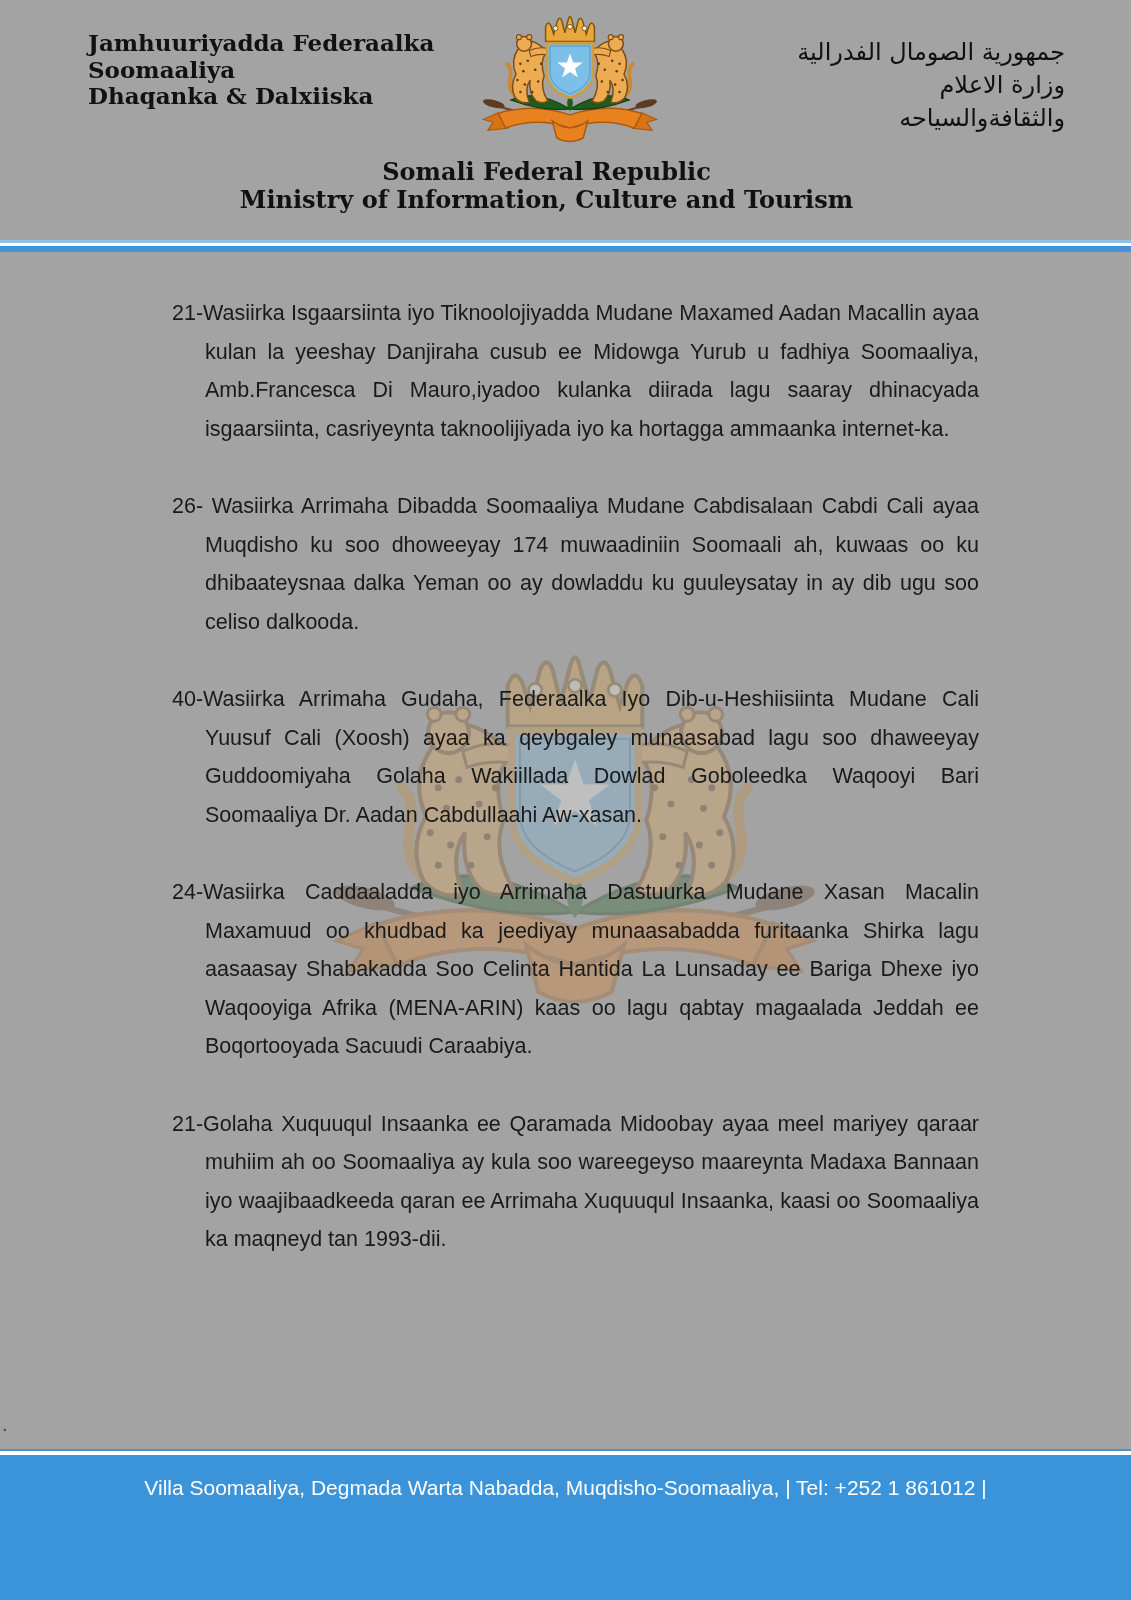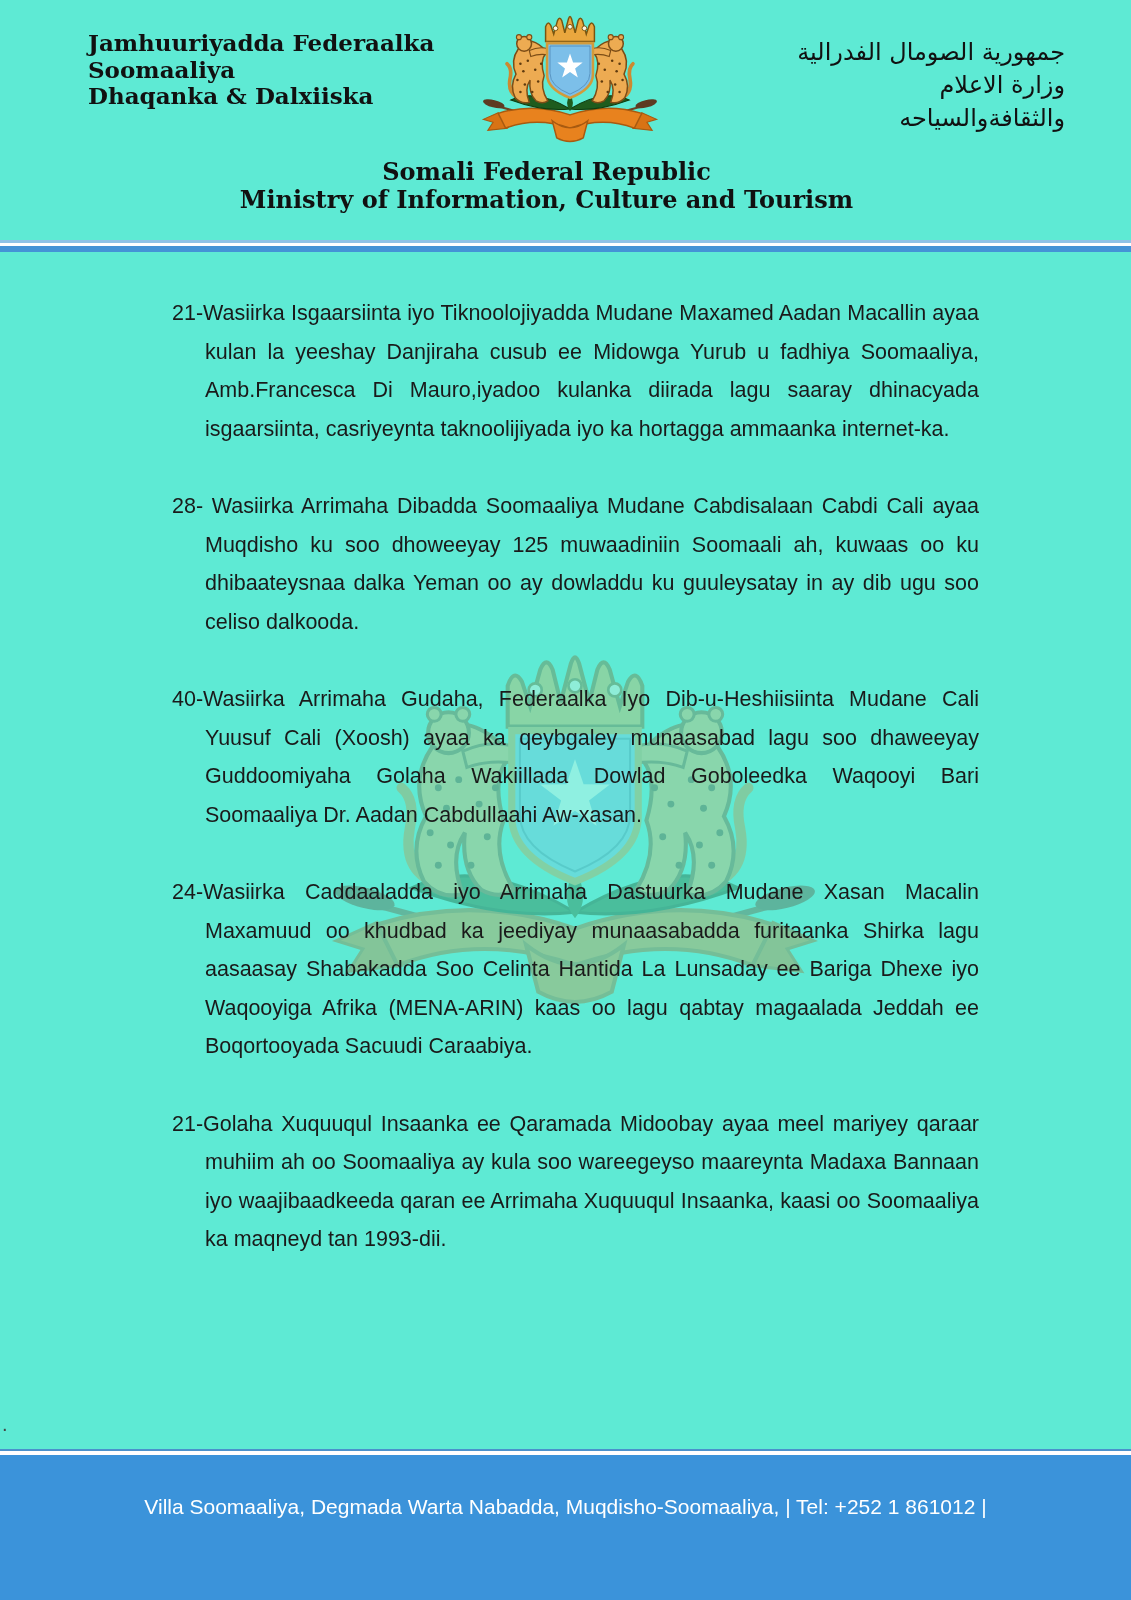--- a/index.html
+++ b/index.html
@@ -1,20 +1,20 @@
 <!DOCTYPE html>
 <html><head>
 <meta charset="utf-8">
 <style>
   html,body{margin:0;padding:0;background:#ffffff;}
   .page{
     position:relative;
     width:1131px;
     height:1600px;
-    background:#5eead4;
+    background:#a3a3a3;
     overflow:hidden;
     font-family:"Liberation Sans", sans-serif;
   }
 
   
   .header-left{
     position:absolute; left:88px; top:30px; width:360px;
     font-family:"DejaVu Serif", serif;
     font-weight:bold; font-size:23px; line-height:26.5px; color:#111;
   }
@@ -63,21 +63,21 @@
   }
 
   
   .footer{position:absolute; left:0; bottom:0; width:1131px;}
   .footer-rule1{height:2px; background:#4a91cc;}
   .footer-rule2{height:4px; background:#ffffff;}
   .footer-band{
     height:145px; background:#3b93da;
     color:#ffffff; text-align:center;
     font-size:21px; line-height:35px;
-    padding-top:34px; box-sizing:border-box;
+    padding-top:15px; box-sizing:border-box;
   }
 </style>
 </head>
 <body>
 
 <svg width="0" height="0" style="position:absolute" aria-hidden="true">
   <defs>
     <g id="leopard">
       <path d="M60,118 Q40,112 44,90 Q47,76 40,70" fill="none" stroke="#cd8930" stroke-width="5" stroke-linecap="round"></path>
       <path d="M88,48 Q72,34 62,42 L55,50 Q44,66 52,84 Q43,100 51,116 Q59,125 70,122 Q63,104 71,92 Q69,110 79,120 Q88,125 95,120 Q84,102 90,86 Q84,66 92,56 Z" fill="#edab52" stroke="#7c4d16" stroke-width="2"></path>
@@ -162,21 +162,21 @@
   </div>
 
   <div class="watermark">
     <svg width="510" height="408" viewBox="0 0 250 200">
         <use href="#coat"></use>
       </svg>
   </div>
 
   <div class="body-text">
     <p class="para"><span>21-</span><span>Wasiirka Isgaarsiinta iyo Tiknoolojiyadda Mudane Maxamed Aadan Macallin ayaa  kulan la yeeshay Danjiraha cusub ee Midowga Yurub u fadhiya Soomaaliya, Amb.Francesca Di Mauro,iyadoo kulanka diirada lagu saaray dhinacyada isgaarsiinta, casriyeynta taknoolijiyada iyo ka hortagga ammaanka internet-ka.</span></p>
-    <p class="para"><span>28-</span><span> Wasiirka Arrimaha Dibadda Soomaaliya Mudane Cabdisalaan Cabdi Cali ayaa Muqdisho ku soo dhoweeyay 125 muwaadiniin Soomaali ah, kuwaas oo ku dhibaateysnaa dalka Yeman oo ay dowladdu ku guuleysatay in ay dib ugu soo celiso dalkooda.</span></p>
+    <p class="para"><span>26-</span><span> Wasiirka Arrimaha Dibadda Soomaaliya Mudane Cabdisalaan Cabdi Cali ayaa Muqdisho ku soo dhoweeyay 174 muwaadiniin Soomaali ah, kuwaas oo ku dhibaateysnaa dalka Yeman oo ay dowladdu ku guuleysatay in ay dib ugu soo celiso dalkooda.</span></p>
     <p class="para"><span>40-</span><span>Wasiirka Arrimaha Gudaha, Federaalka Iyo Dib-u-Heshiisiinta  Mudane Cali Yuusuf Cali (Xoosh) ayaa ka qeybgaley munaasabad lagu soo dhaweeyay Guddoomiyaha Golaha Wakiillada Dowlad Goboleedka Waqooyi Bari Soomaaliya Dr. Aadan Cabdullaahi Aw-xasan.</span></p>
     <p class="para"><span>24-</span><span>Wasiirka Caddaaladda iyo Arrimaha Dastuurka Mudane Xasan Macalin Maxamuud oo khudbad  ka jeediyay munaasabadda furitaanka Shirka lagu aasaasay Shabakadda Soo Celinta Hantida La Lunsaday ee Bariga Dhexe iyo Waqooyiga Afrika (MENA-ARIN) kaas oo lagu qabtay magaalada Jeddah ee Boqortooyada Sacuudi Caraabiya.</span></p>
     <p class="para"><span>21-</span><span>Golaha Xuquuqul Insaanka ee Qaramada Midoobay ayaa meel mariyey qaraar muhiim ah oo Soomaaliya ay kula soo wareegeyso maareynta Madaxa Bannaan iyo waajibaadkeeda qaran ee Arrimaha Xuquuqul Insaanka, kaasi oo Soomaaliya ka maqneyd tan 1993-dii.</span></p>
   </div>
 
   <div class="stray">.</div>
 
   <div class="footer">
     <div class="footer-rule1"></div>
     <div class="footer-rule2"></div>

